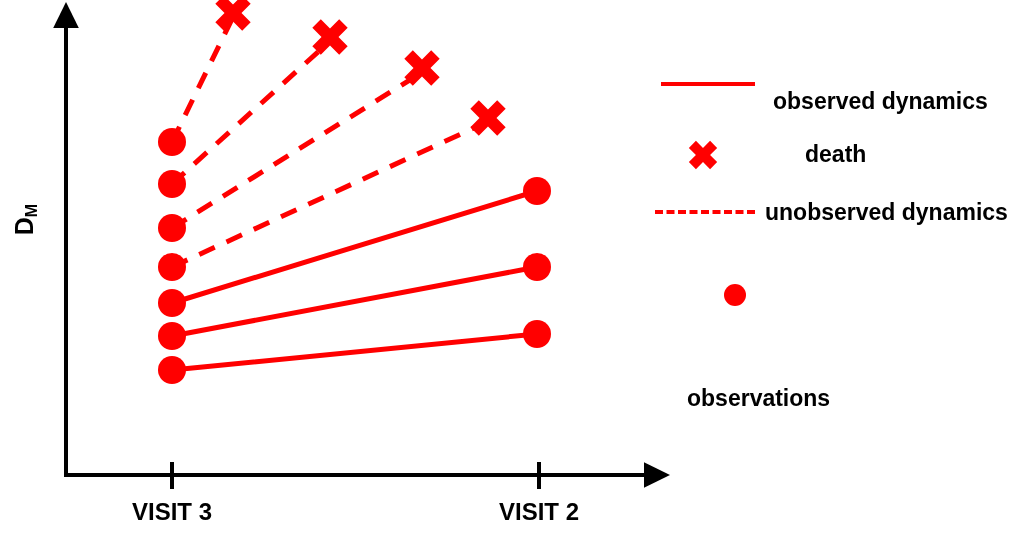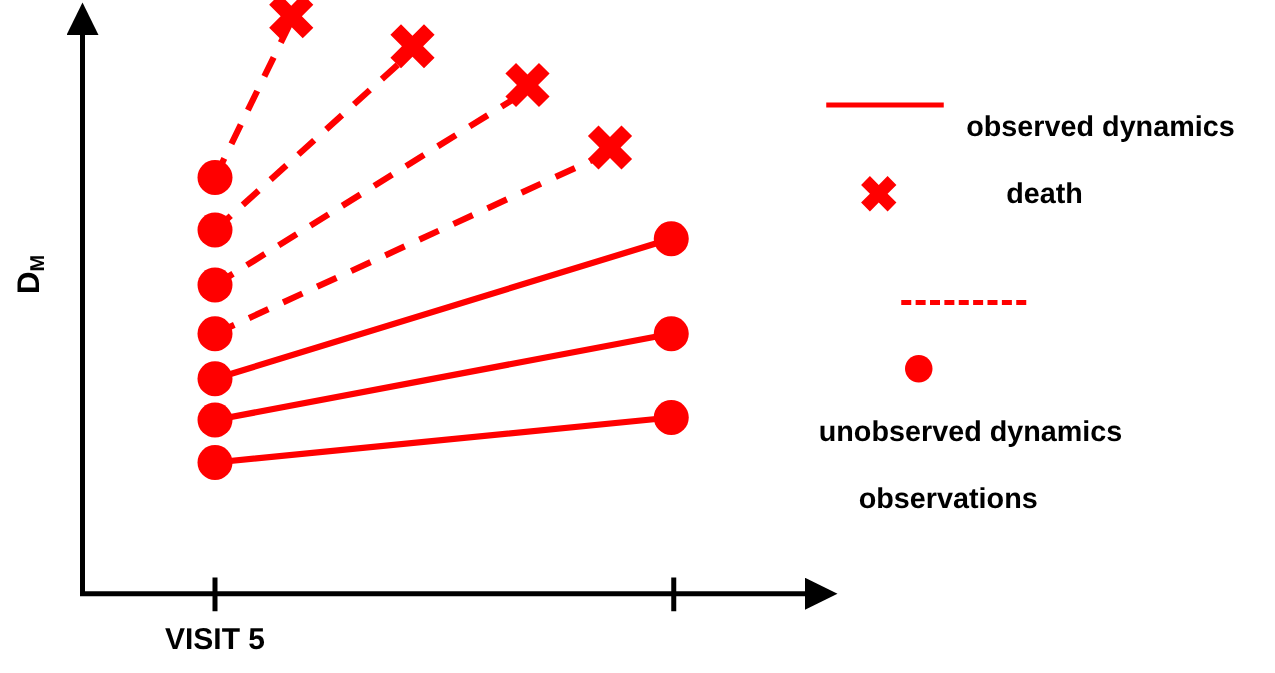--- a/index.html
+++ b/index.html
@@ -64,21 +64,21 @@
   }
   .legend-row {
     position: absolute;
     left: 0;
     height: 40px;
     display: flex;
     align-items: center;
   }
   .legend-row-0 { top: 12px; }
   .legend-row-1 { top: 82px; }
-  .legend-row-2 { top: 170px; flex-direction: column; }
+  .legend-row-2 { top: 140px; }
   .legend-row-3 { top: 223px; flex-direction: column; }
 
   .legend-key {
     width: 110px;
     height: 40px;
     position: relative;
     flex: 0 0 110px;
   }
   .legend-label {
     font-size: 23px;
@@ -184,21 +184,22 @@
       <circle cx="537" cy="191" r="14"></circle>
       <circle cx="537" cy="267" r="14"></circle>
       <circle cx="537" cy="334" r="14"></circle>
     </g>
   </svg>
 
   <div class="axis-title" id="y-axis-title">
     <span>D</span><sub>M</sub>
   </div>
 
-  <div class="x-tick-label" id="x-tick-label-0">VISIT 5</div>
+  <div class="x-tick-label" id="x-tick-label-0">VISIT 3</div>
+  <div class="x-tick-label" id="x-tick-label-1">VISIT 2</div>
 
   <div class="legend">
 
     <div class="legend-row legend-row-0">
       <div class="legend-key">
         <div class="key-solid-line"></div>
       </div>
       <div class="legend-label">observed dynamics</div>
     </div>
 

